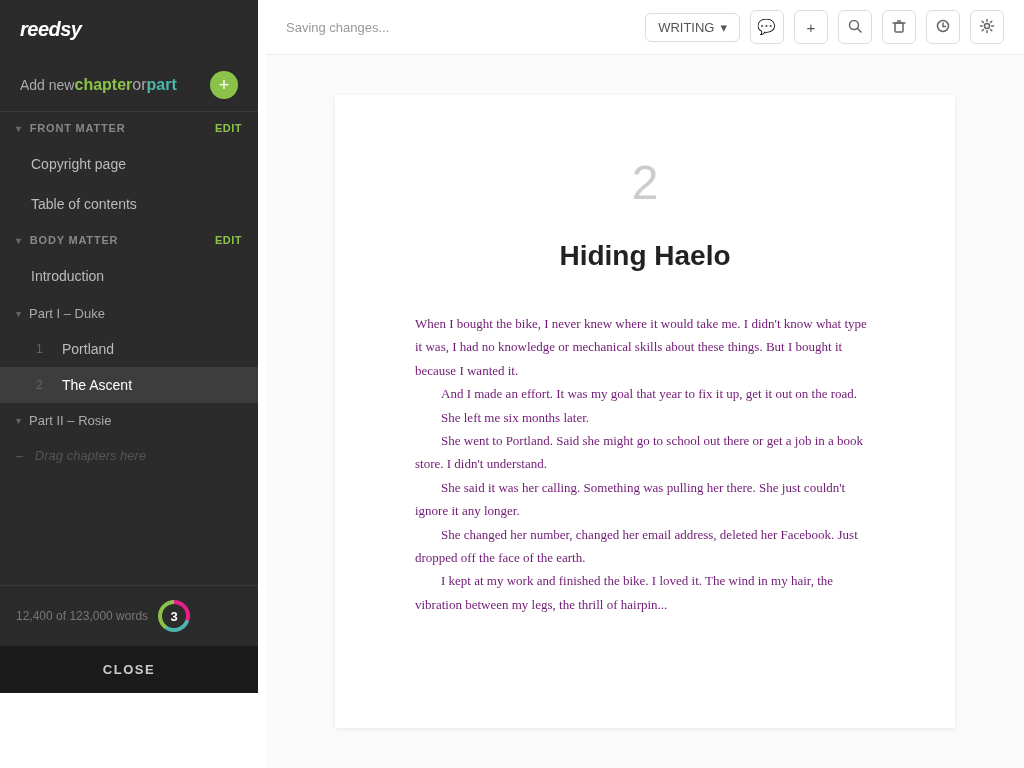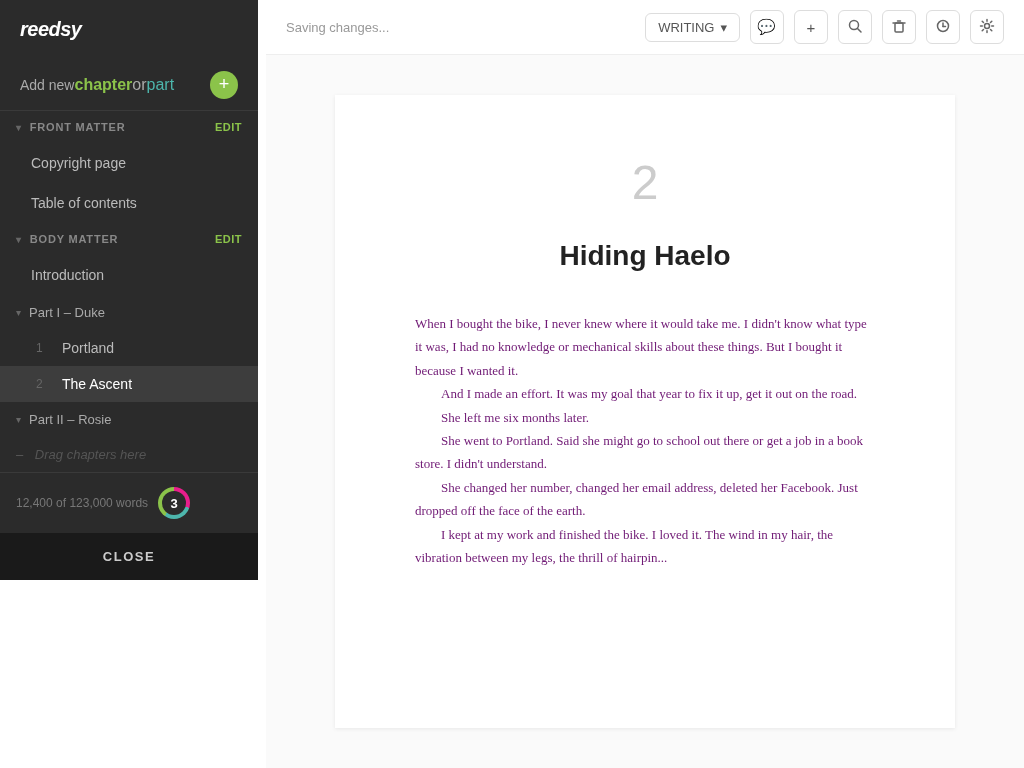--- a/index.html
+++ b/index.html
@@ -6,21 +6,21 @@
     body { font-family: -apple-system, BlinkMacSystemFont, 'Segoe UI', sans-serif; display: flex; height: 768px; overflow: hidden; background: #fff; }
 
     
     #sidebar {
       width: 258px;
       min-width: 258px;
       background: #2b2b2b;
       color: #ccc;
       display: flex;
       flex-direction: column;
-      height: 580px;
+      height: 693px;
     }
 
     #sidebar-logo {
       padding: 18px 20px;
       color: #fff;
       font-size: 20px;
       font-weight: 700;
       font-style: italic;
       letter-spacing: -0.5px;
     }
@@ -44,21 +44,21 @@
       font-weight: 600;
       text-align: center;
     }
 
     #add-new-chapter span.or-text {
       color: #aaa;
     }
 
     #add-new-chapter span.part-link {
       color: #4db6ac;
-      font-weight: 400;
+      font-weight: 700;
     }
 
     #add-new-chapter .plus-btn {
       margin-left: auto;
       width: 28px;
       height: 28px;
       border-radius: 50%;
       background: #8bc34a;
       display: flex;
       align-items: center;
@@ -433,19 +433,20 @@
 
   <div id="editor-area">
     <div id="editor-content">
       <div class="chapter-number">2</div>
       <div class="chapter-title">Hiding Haelo</div>
       <div class="chapter-body">
           <p>When I bought the bike, I never knew where it would take me. I didn't know what type it was, I had no knowledge or mechanical skills about these things. But I bought it because I wanted it.</p>
           <p class="indent">And I made an effort. It was my goal that year to fix it up, get it out on the road.</p>
           <p class="indent">She left me six months later.</p>
           <p class="indent">She went to Portland. Said she might go to school out there or get a job in a book store. I didn't understand.</p>
+          <p class="indent">She said it was her calling. Something was pulling her there. She just couldn't ignore it any longer.</p>
           <p class="indent">She changed her number, changed her email address, deleted her Facebook. Just dropped off the face of the earth.</p>
           <p class="indent">I kept at my work and finished the bike. I loved it. The wind in my hair, the vibration between my legs, the thrill of hairpin...</p>
         </div>
     </div>
   </div>
 
 </div>
 
 </body></html>

